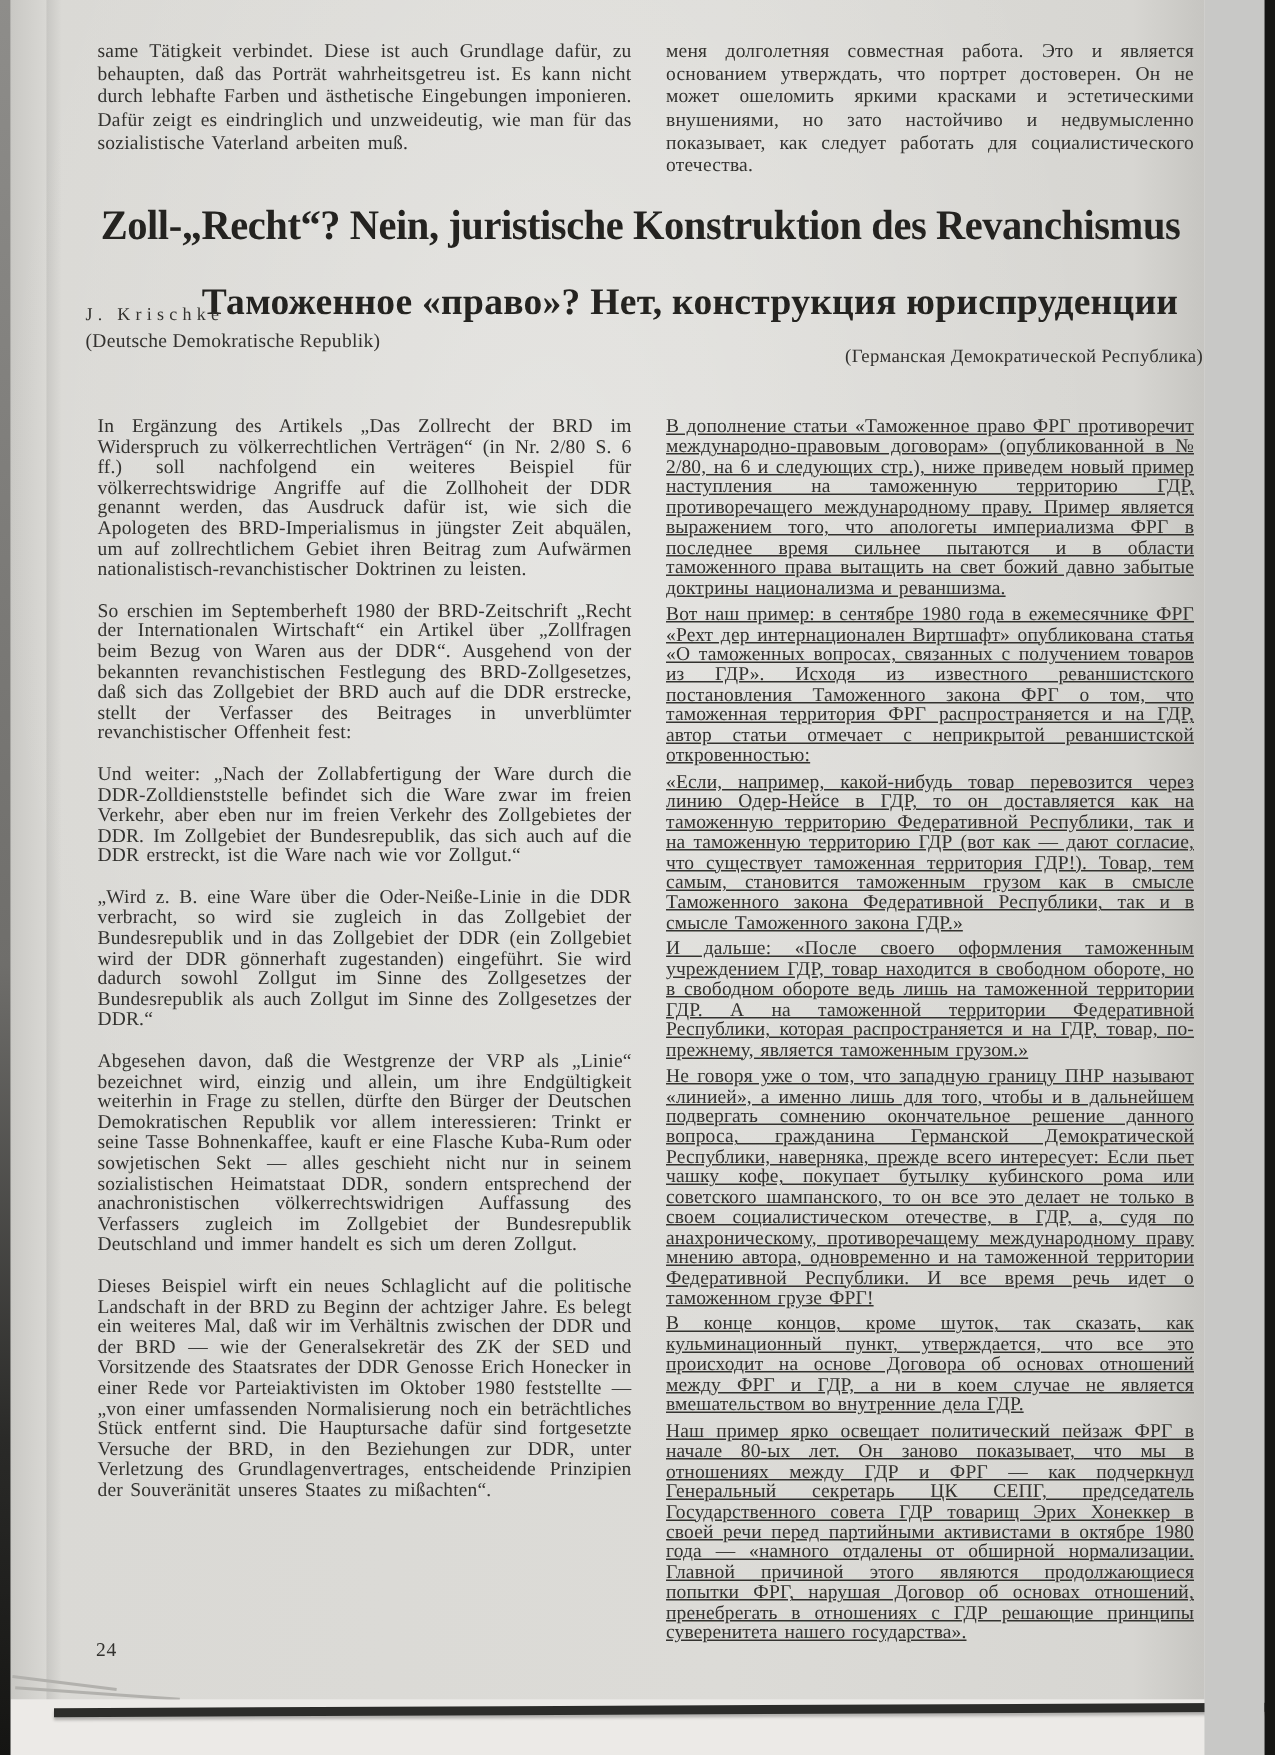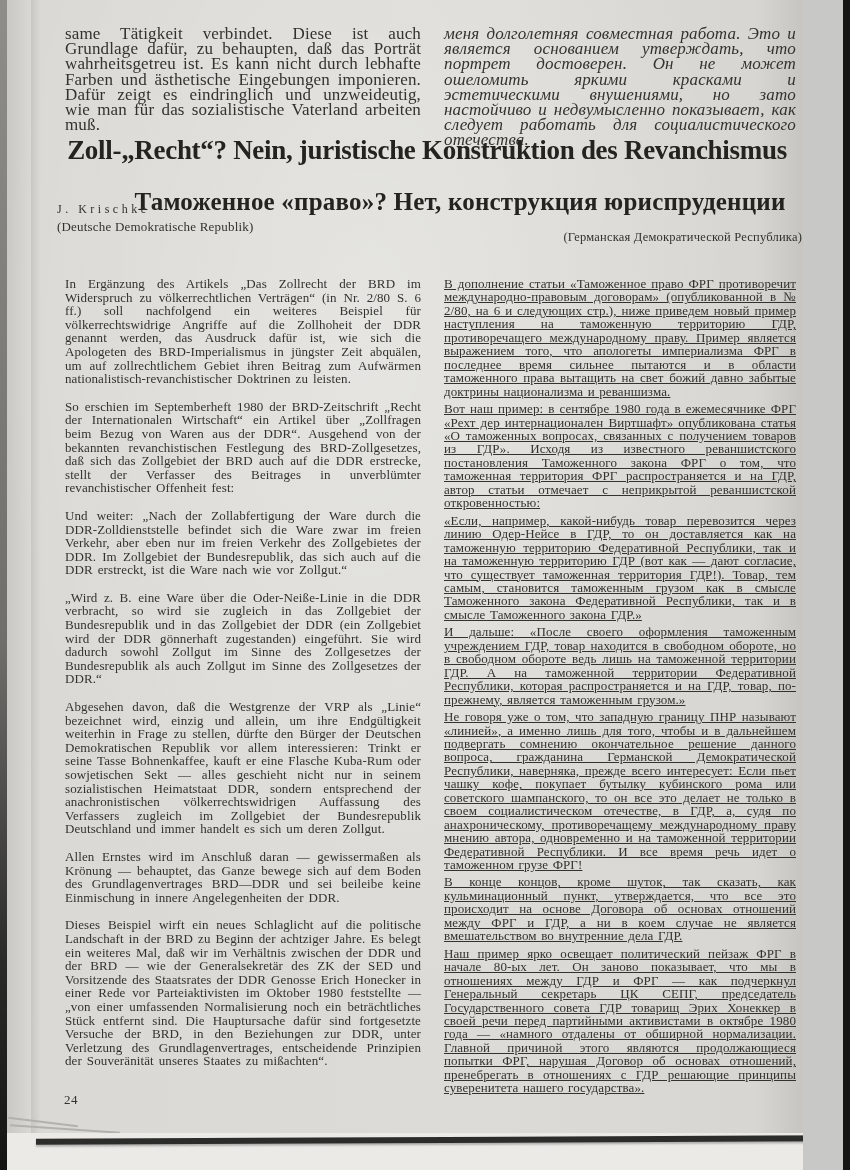--- a/index.html
+++ b/index.html
@@ -24,25 +24,25 @@
   .edge-left{position:absolute;left:0;top:0;width:7px;height:1170px;
     background:linear-gradient(180deg,#8e8d8a 0%,#6f6e6b 55%,#2a2a28 82%,#151513 100%);}
   .bed-bottom{position:absolute;left:7px;top:1133px;width:796px;height:37px;background:#eceae7;}
   .bottom-rule{position:absolute;left:36px;top:1137px;width:814px;height:6px;background:#2c2c2a;
     transform:rotate(-0.25deg);box-shadow:0 2px 2px rgba(0,0,0,.25);}
   .sheet-edge{position:absolute;background:#b2b1ad;}
   .sheet-edge.e1{left:8px;top:1121px;width:70px;height:2px;transform:rotate(7deg);}
   .sheet-edge.e2{left:10px;top:1128px;width:110px;height:2px;transform:rotate(4deg);}
   
   .toppara{
-    position:absolute;top:26px;margin:0;font-size:17px;line-height:15.2px;
+    position:absolute;top:26px;margin:0;font-size:13px;line-height:15.2px;
     text-align:justify;letter-spacing:.15px;word-spacing:1.5px;
   }
   .toppara.tleft{left:58px;width:356px;}
-  .toppara.tright{left:437px;width:352px;font-style:italic;}
+  .toppara.tright{left:437px;width:352px;}
   .title-de{
     position:absolute;left:38px;top:135px;width:764px;margin:0;
     font-size:27px;font-weight:bold;color:#242320;text-align:center;
     white-space:nowrap;letter-spacing:-0.3px;transform:scaleY(1.04);
   }
   .title-ru1{
     position:absolute;left:70px;top:171px;width:732px;margin:17px;
     font-size:25px;font-weight:bold;color:#242320;text-align:center;
     white-space:nowrap;letter-spacing:.2px;
   }
@@ -86,21 +86,20 @@
     <div class="author-ru">
       <div class="author-aff">(Германская Демократической Республика)</div>
     </div>
 
     <div class="col col-de">
       <p>In Ergänzung des Artikels „Das Zollrecht der BRD im Widerspruch zu völkerrechtlichen Verträgen“ (in Nr. 2/80 S. 6 ff.) soll nachfolgend ein weiteres Beispiel für völkerrechtswidrige Angriffe auf die Zollhoheit der DDR genannt werden, das Ausdruck dafür ist, wie sich die Apologeten des BRD-Imperialismus in jüngster Zeit abquälen, um auf zollrechtlichem Gebiet ihren Beitrag zum Aufwärmen nationalistisch-revanchistischer Doktrinen zu leisten.</p>
       <p>So erschien im Septemberheft 1980 der BRD-Zeitschrift „Recht der Internationalen Wirtschaft“ ein Artikel über „Zollfragen beim Bezug von Waren aus der DDR“. Ausgehend von der bekannten revanchistischen Festlegung des BRD-Zollgesetzes, daß sich das Zollgebiet der BRD auch auf die DDR erstrecke, stellt der Verfasser des Beitrages in unverblümter revanchistischer Offenheit fest:</p>
       <p>Und weiter: „Nach der Zollabfertigung der Ware durch die DDR-Zolldienststelle befindet sich die Ware zwar im freien Verkehr, aber eben nur im freien Verkehr des Zollgebietes der DDR. Im Zollgebiet der Bundesrepublik, das sich auch auf die DDR erstreckt, ist die Ware nach wie vor Zollgut.“</p>
       <p>„Wird z. B. eine Ware über die Oder-Neiße-Linie in die DDR verbracht, so wird sie zugleich in das Zollgebiet der Bundesrepublik und in das Zollgebiet der DDR (ein Zollgebiet wird der DDR gönnerhaft zugestanden) eingeführt. Sie wird dadurch sowohl Zollgut im Sinne des Zollgesetzes der Bundesrepublik als auch Zollgut im Sinne des Zollgesetzes der DDR.“</p>
       <p>Abgesehen davon, daß die Westgrenze der VRP als „Linie“ bezeichnet wird, einzig und allein, um ihre Endgültigkeit weiterhin in Frage zu stellen, dürfte den Bürger der Deutschen Demokratischen Republik vor allem interessieren: Trinkt er seine Tasse Bohnenkaffee, kauft er eine Flasche Kuba-Rum oder sowjetischen Sekt — alles geschieht nicht nur in seinem sozialistischen Heimatstaat DDR, sondern entsprechend der anachronistischen völkerrechtswidrigen Auffassung des Verfassers zugleich im Zollgebiet der Bundesrepublik Deutschland und immer handelt es sich um deren Zollgut.</p>
-      <p>Allen Ernstes wird im Anschluß daran — gewissermaßen als Krönung — behauptet, das Ganze bewege sich auf dem Boden des Grundlagenvertrages BRD—DDR und sei beileibe keine Einmischung in innere Angelegenheiten der DDR.</p>
       <p>Dieses Beispiel wirft ein neues Schlaglicht auf die politische Landschaft in der BRD zu Beginn der achtziger Jahre. Es belegt ein weiteres Mal, daß wir im Verhältnis zwischen der DDR und der BRD — wie der Generalsekretär des ZK der SED und Vorsitzende des Staatsrates der DDR Genosse Erich Honecker in einer Rede vor Parteiaktivisten im Oktober 1980 feststellte — „von einer umfassenden Normalisierung noch ein beträchtliches Stück entfernt sind. Die Hauptursache dafür sind fortgesetzte Versuche der BRD, in den Beziehungen zur DDR, unter Verletzung des Grundlagenvertrages, entscheidende Prinzipien der Souveränität unseres Staates zu mißachten“.</p>
     </div>
 
     <div class="col col-ru">
       <p>В дополнение статьи «Таможенное право ФРГ противоречит международно-правовым договорам» (опубликованной в № 2/80, на 6 и следующих стр.), ниже приведем новый пример наступления на таможенную территорию ГДР, противоречащего международному праву. Пример является выражением того, что апологеты империализма ФРГ в последнее время сильнее пытаются и в области таможенного права вытащить на свет божий давно забытые доктрины национализма и реваншизма.</p>
       <p>Вот наш пример: в сентябре 1980 года в ежемесячнике ФРГ «Рехт дер интернационален Виртшафт» опубликована статья «О таможенных вопросах, связанных с получением товаров из ГДР». Исходя из известного реваншистского постановления Таможенного закона ФРГ о том, что таможенная территория ФРГ распространяется и на ГДР, автор статьи отмечает с неприкрытой реваншистской откровенностью:</p>
       <p>«Если, например, какой-нибудь товар перевозится через линию Одер-Нейсе в ГДР, то он доставляется как на таможенную территорию Федеративной Республики, так и на таможенную территорию ГДР (вот как — дают согласие, что существует таможенная территория ГДР!). Товар, тем самым, становится таможенным грузом как в смысле Таможенного закона Федеративной Республики, так и в смысле Таможенного закона ГДР.»</p>
       <p>И дальше: «После своего оформления таможенным учреждением ГДР, товар находится в свободном обороте, но в свободном обороте ведь лишь на таможенной территории ГДР. А на таможенной территории Федеративной Республики, которая распространяется и на ГДР, товар, по-прежнему, является таможенным грузом.»</p>
       <p>Не говоря уже о том, что западную границу ПНР называют «линией», а именно лишь для того, чтобы и в дальнейшем подвергать сомнению окончательное решение данного вопроса, гражданина Германской Демократической Республики, наверняка, прежде всего интересует: Если пьет чашку кофе, покупает бутылку кубинского рома или советского шампанского, то он все это делает не только в своем социалистическом отечестве, в ГДР, а, судя по анахроническому, противоречащему международному праву мнению автора, одновременно и на таможенной территории Федеративной Республики. И все время речь идет о таможенном грузе ФРГ!</p>
       <p>В конце концов, кроме шуток, так сказать, как кульминационный пункт, утверждается, что все это происходит на основе Договора об основах отношений между ФРГ и ГДР, а ни в коем случае не является вмешательством во внутренние дела ГДР.</p>

